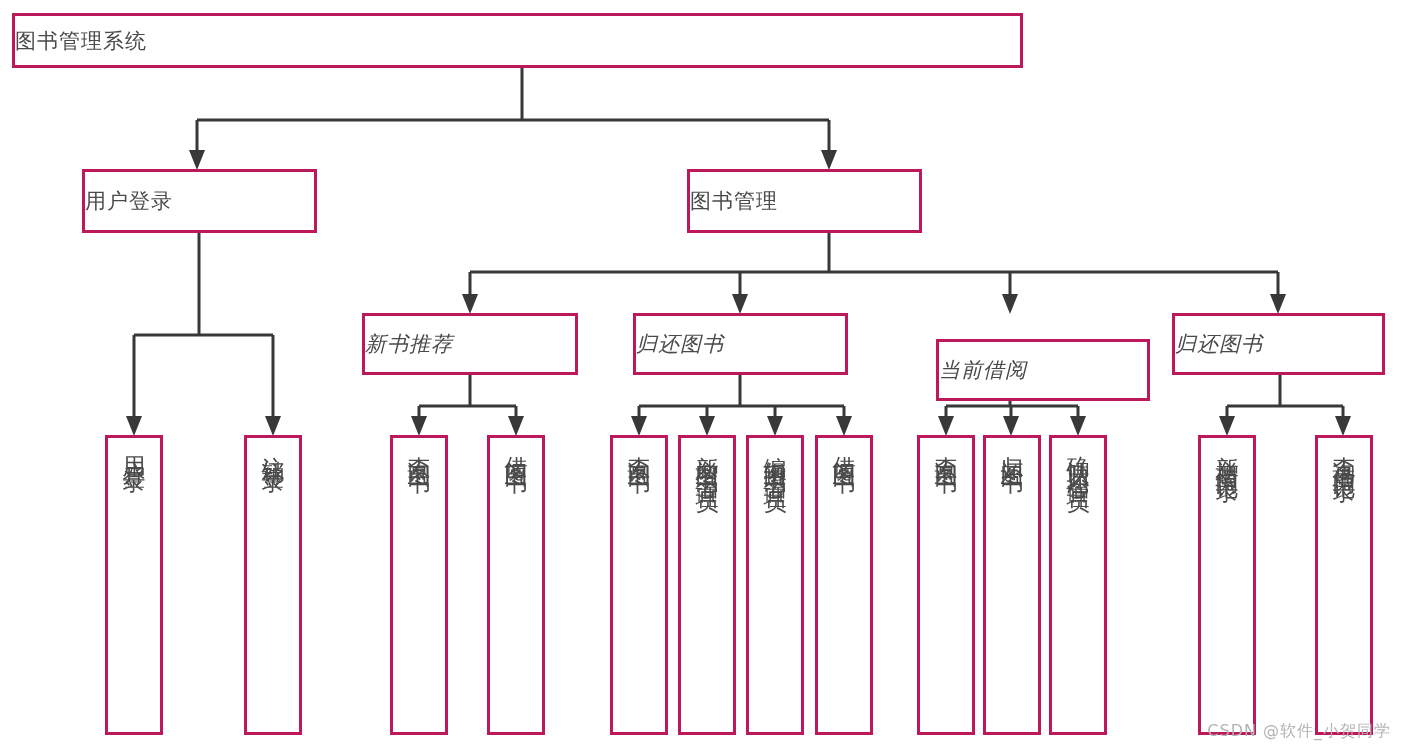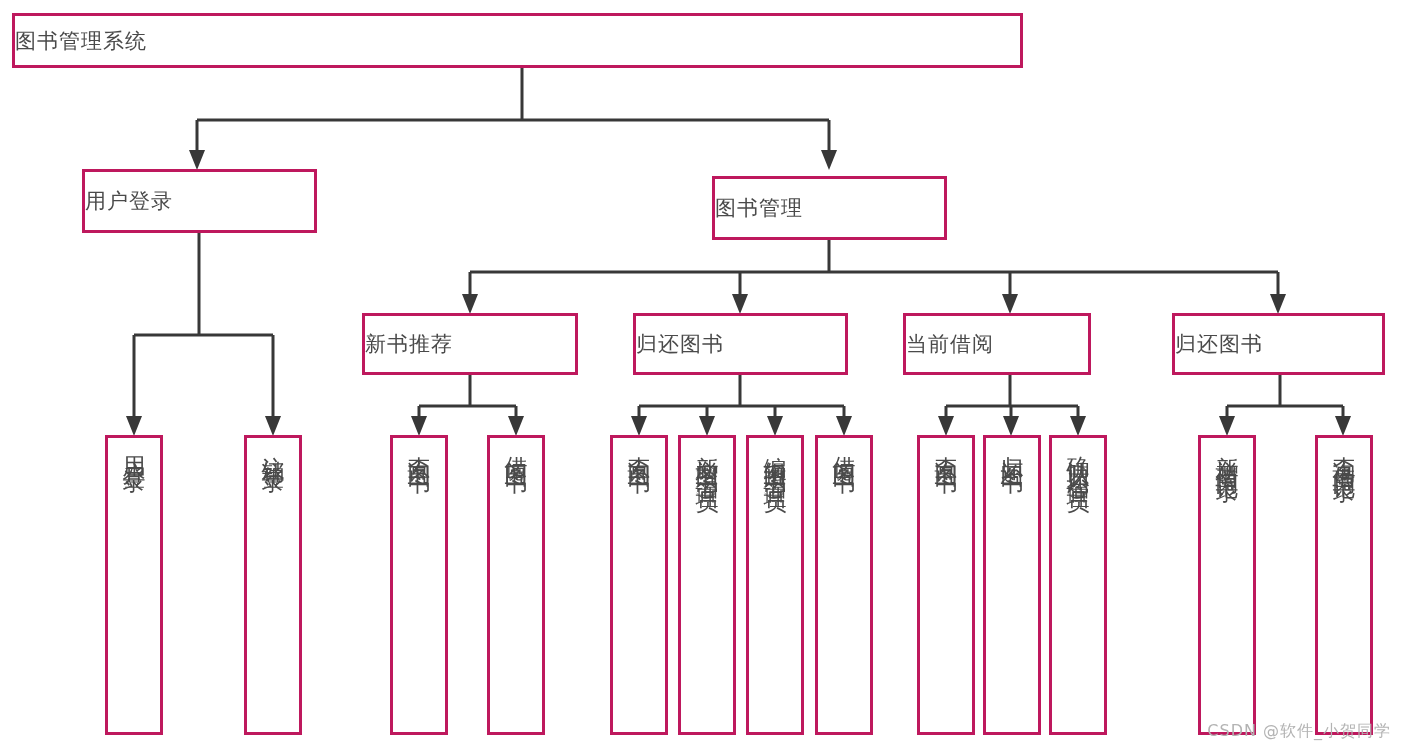--- a/index.html
+++ b/index.html
@@ -24,21 +24,21 @@
   .hbox{font-size:21px;letter-spacing:1px;}
   .vbox{
     width:58px;height:300px;top:435px;
     writing-mode:vertical-rl;
     font-size:23px;
     letter-spacing:5px;
     line-height:1;
   }
   .root{left:12px;top:13px;width:1011px;height:55px;}
   .lvl2{top:169px;width:235px;height:64px;}
-  .lvl3{top:313px;height:62px;}
+  .lvl3{top:313px;height:62px;font-style:italic;}
   #watermark{
     position:absolute;
     right:14px;bottom:5px;
     font-size:16px;
     color:#b3b3b3;
     letter-spacing:1px;
   }
 </style>
 </head>
 <body>
@@ -77,31 +77,31 @@
       </g>
   </svg>
 
   <div class="box hbox root">
     <span>图书管理系统</span>
   </div>
 
   <div class="box hbox lvl2" style="left:82px;">
     <span>用户登录</span>
   </div>
-  <div class="box hbox lvl2" style="left:712px;margin-top:7px;">
+  <div class="box hbox lvl2" style="left:687px;">
     <span>图书管理</span>
   </div>
 
   <div class="box hbox lvl3" style="left:362px;width:216px;">
     <span>新书推荐</span>
   </div>
   <div class="box hbox lvl3" style="left:633px;width:215px;">
     <span>归还图书</span>
   </div>
-  <div class="box hbox lvl3" style="left:903px;width:188px;">
+  <div class="box hbox lvl3" style="left:936px;width:214px;margin-top:26px;">
     <span>当前借阅</span>
   </div>
   <div class="box hbox lvl3" style="left:1172px;width:213px;">
     <span>归还图书</span>
   </div>
 
   <div class="box vbox" style="left:105px;">
     <span>用户登录</span>
   </div>
   <div class="box vbox" style="left:244px;">

